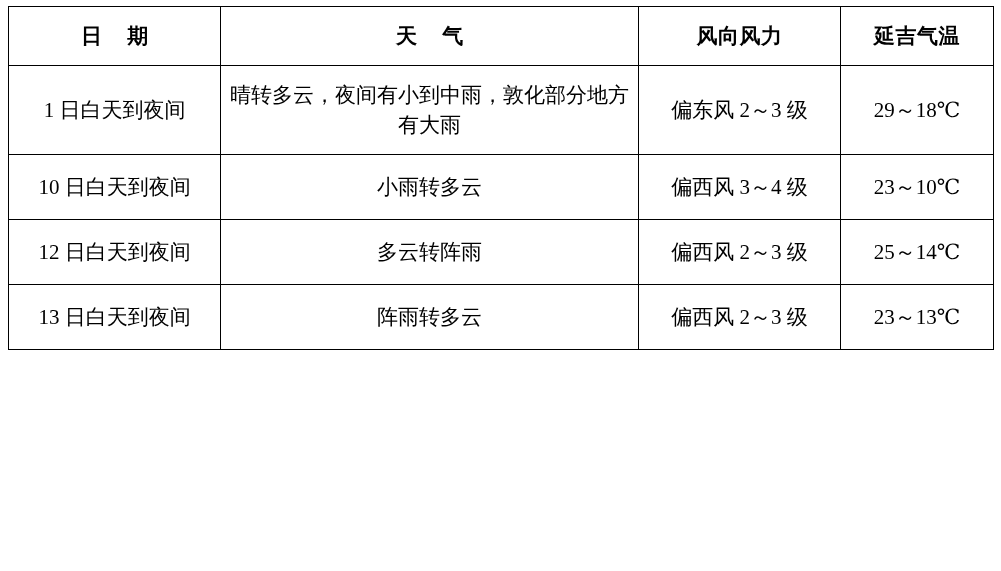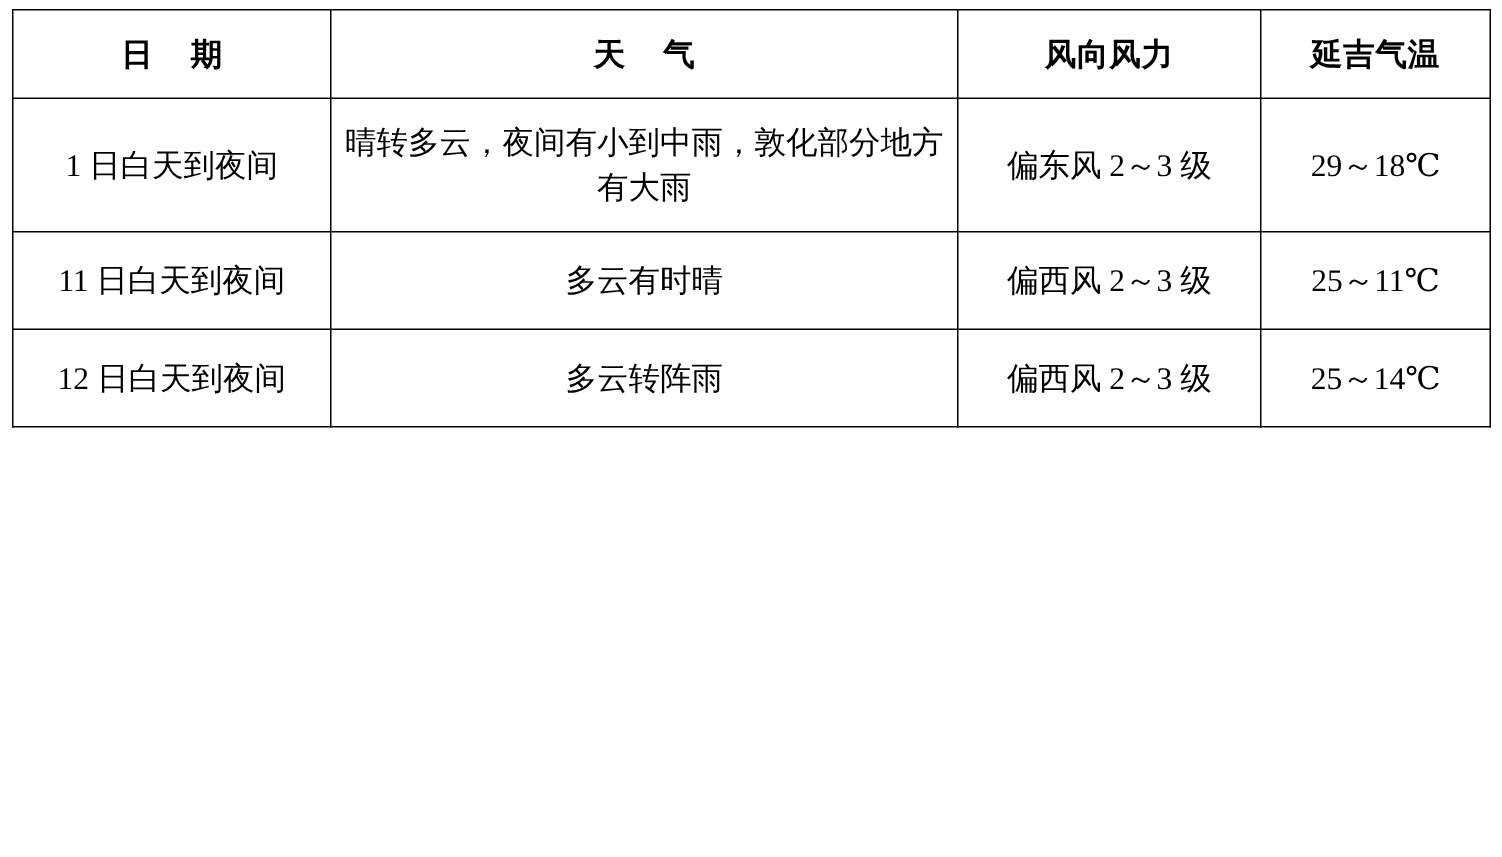--- a/index.html
+++ b/index.html
@@ -77,26 +77,32 @@
       </tr>
     </thead>
     <tbody>
       <tr class="tall">
         <td>1 日白天到夜间</td>
         <td class="cell-weather-multiline">晴转多云，夜间有小到中雨，敦化部分地方有大雨</td>
         <td>偏东风 2～3 级</td>
         <td>29～18℃</td>
       </tr>
       <tr>
-        <td>11 日白天到夜间</td>
-        <td>多云有时晴</td>
-        <td>偏西风 2～3 级</td>
-        <td>25～11℃</td>
+        <td>10 日白天到夜间</td>
+        <td>小雨转多云</td>
+        <td>偏西风 3～4 级</td>
+        <td>23～10℃</td>
       </tr>
       <tr>
         <td>12 日白天到夜间</td>
         <td>多云转阵雨</td>
         <td>偏西风 2～3 级</td>
         <td>25～14℃</td>
       </tr>
+      <tr>
+        <td>13 日白天到夜间</td>
+        <td>阵雨转多云</td>
+        <td>偏西风 2～3 级</td>
+        <td>23～13℃</td>
+      </tr>
     </tbody>
   </table>
 </div>
 
 </body></html>

